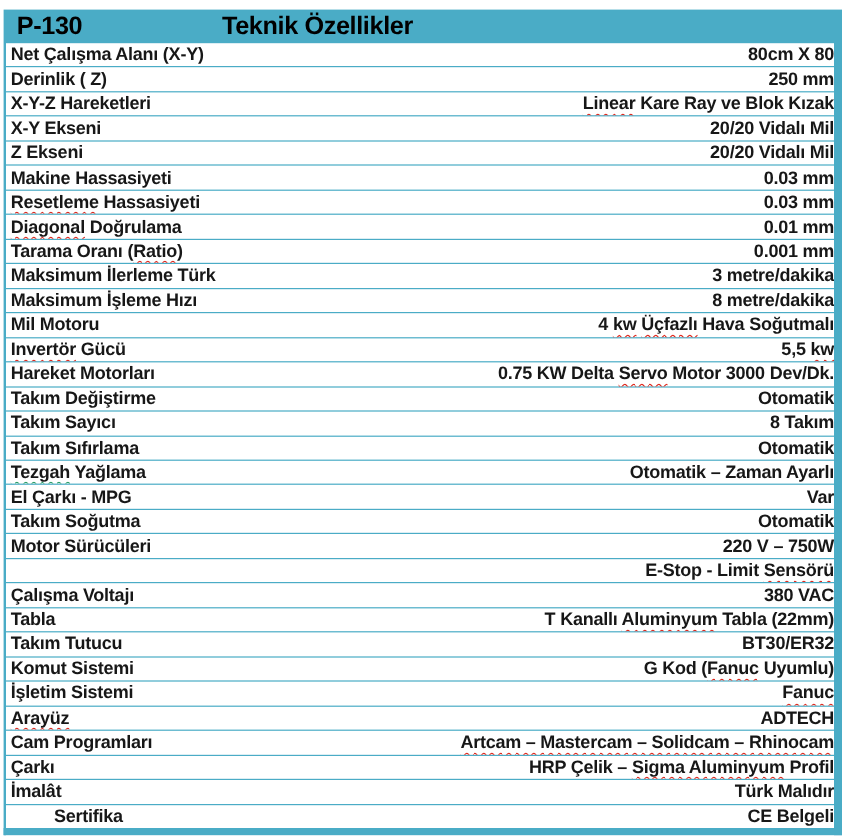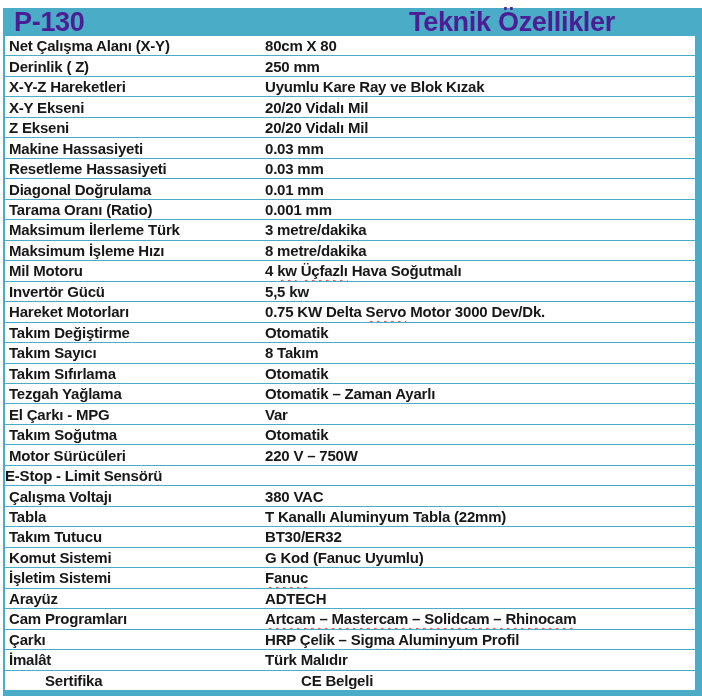--- a/index.html
+++ b/index.html
@@ -25,48 +25,48 @@
     border-left:2px solid var(--teal);
     border-right:7px solid var(--teal);
     border-bottom:6px solid var(--teal);
     background:var(--bg);
   }
   .hdr{
     height:28px;
     background:var(--teal);
     display:flex;
     align-items:center;
-    color:#4c1d95;
+    color:#000000;
     font-weight:bold;
-    font-size:27px;
+    font-size:21px;
     letter-spacing:-0.3px;
     white-space:nowrap;
   }
   .h-model{width:260px;padding-left:9px;}
-  .h-title{flex:1;text-align:right;transform:translateX(-80px);}
+  .h-title{flex:1;text-align:left;transform:translateX(-80px);}
   .rows{
     height:654px;
     display:flex;
     flex-direction:column;
   }
   .row{
     flex:1 1 0;
     display:flex;
     align-items:center;
     border-bottom:1.5px solid var(--teal);
     font-weight:bold;
     font-size:15px;
     color:var(--text);
     letter-spacing:-0.2px;
     white-space:nowrap;
     overflow:hidden;
   }
   .row:last-child{border-bottom:none;margin-left:36px;}
   .cell.label{width:260px;padding-left:4px;flex:none;}
-  .cell.value{flex:1;}
+  .cell.value{flex:1;text-align:right;}
   .squig{
     text-decoration-line:underline;
     text-decoration-style:wavy;
     text-decoration-thickness:1px;
     text-underline-offset:3px;
     text-decoration-skip-ink:none;
   }
   .squig.spell{text-decoration-color:var(--spell);}
   .squig.grammar{text-decoration-color:var(--grammar);}
 </style>
@@ -82,21 +82,21 @@
       <div class="row">
         <div class="cell label">Net Çalışma Alanı (X-Y)</div>
         <div class="cell value">80cm X 80</div>
       </div>
       <div class="row">
         <div class="cell label">Derinlik ( Z)</div>
         <div class="cell value">250 mm</div>
       </div>
       <div class="row">
         <div class="cell label">X-Y-Z Hareketleri</div>
-        <div class="cell value"><span class="squig spell">Uyumlu</span> Kare Ray ve Blok Kızak</div>
+        <div class="cell value"><span class="squig spell">Linear</span> Kare Ray ve Blok Kızak</div>
       </div>
       <div class="row">
         <div class="cell label">X-Y Ekseni</div>
         <div class="cell value">20/20 Vidalı Mil</div>
       </div>
       <div class="row">
         <div class="cell label">Z Ekseni</div>
         <div class="cell value">20/20 Vidalı Mil</div>
       </div>
       <div class="row">

